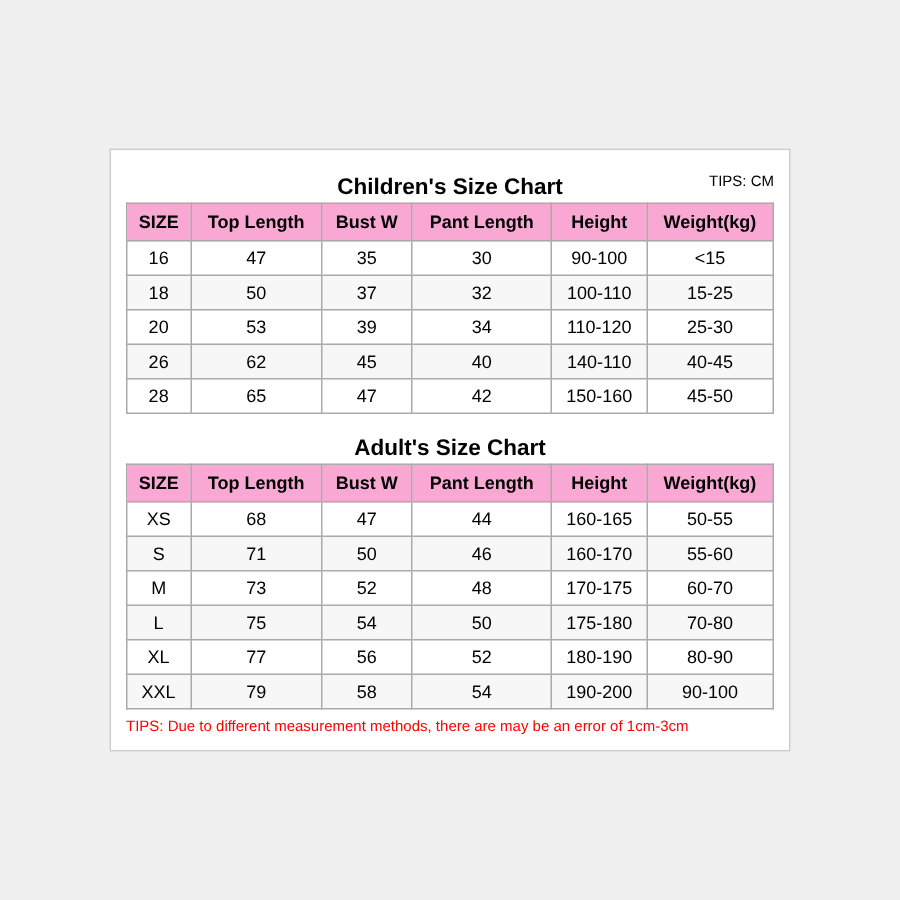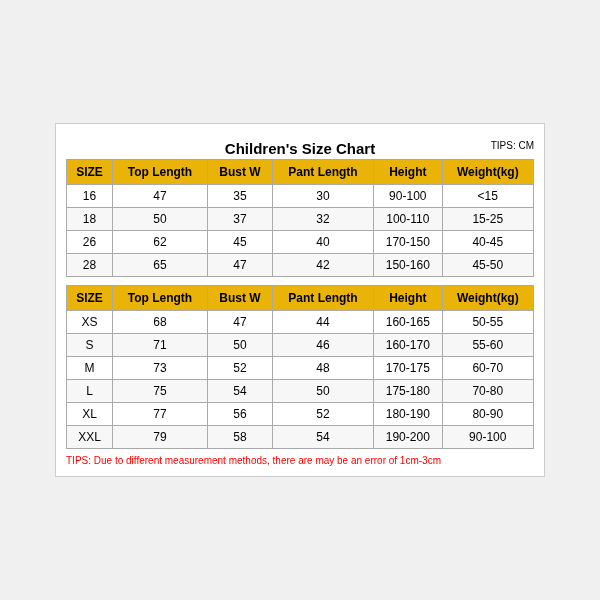--- a/index.html
+++ b/index.html
@@ -8,21 +8,21 @@
       display: flex;
       justify-content: center;
       align-items: center;
       width: 600px;
       height: 600px;
       font-family: Arial, sans-serif;
     }
     .chart-container {
       background: #fff;
       border: 1px solid #ccc;
-      width: 490px;
+      width: 454px;
       padding: 10px;
     }
     .section-title {
       text-align: center;
       font-size: 15px;
       font-weight: bold;
       padding: 6px 0 2px 0;
       position: relative;
     }
     .unit-label {
@@ -31,21 +31,21 @@
       top: 6px;
       font-size: 10px;
       font-weight: normal;
     }
     table {
       width: 100%;
       border-collapse: collapse;
       font-size: 12px;
     }
     th {
-      background: #eab308;
+      background: #f9a8d4;
       border: 1px solid #aaa;
       padding: 5px 4px;
       text-align: center;
       font-weight: bold;
     }
     td {
       border: 1px solid #aaa;
       padding: 4px 4px;
       text-align: center;
     }
@@ -99,40 +99,51 @@
         </tr>
         <tr>
           <td>18</td>
           <td>50</td>
           <td>37</td>
           <td>32</td>
           <td>100-110</td>
           <td>15-25</td>
         </tr>
         <tr>
+          <td>20</td>
+          <td>53</td>
+          <td>39</td>
+          <td>34</td>
+          <td>110-120</td>
+          <td>25-30</td>
+        </tr>
+        <tr>
           <td>26</td>
           <td>62</td>
           <td>45</td>
           <td>40</td>
-          <td>170-150</td>
+          <td>140-110</td>
           <td>40-45</td>
         </tr>
         <tr>
           <td>28</td>
           <td>65</td>
           <td>47</td>
           <td>42</td>
           <td>150-160</td>
           <td>45-50</td>
         </tr>
       </tbody>
   </table>
 
   <div class="section-gap"></div>
 
+  <div class="section-title">
+    <span>Adult's Size Chart</span>
+  </div>
 
   <table>
     <thead>
       <tr>
         <th>SIZE</th>
         <th>Top Length</th>
         <th>Bust W</th>
         <th>Pant Length</th>
         <th>Height</th>
         <th>Weight(kg)</th>

